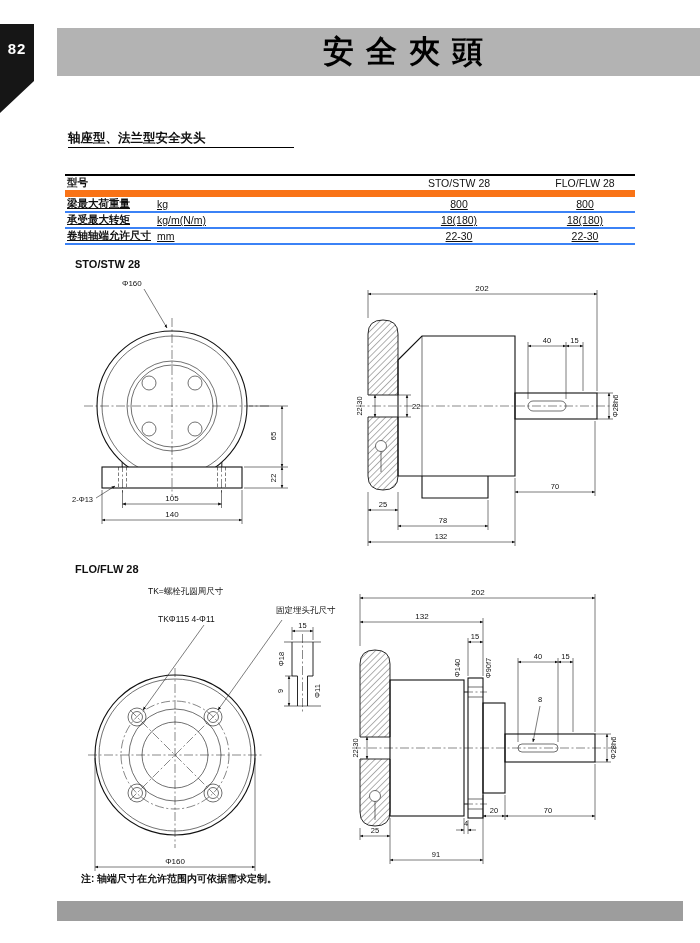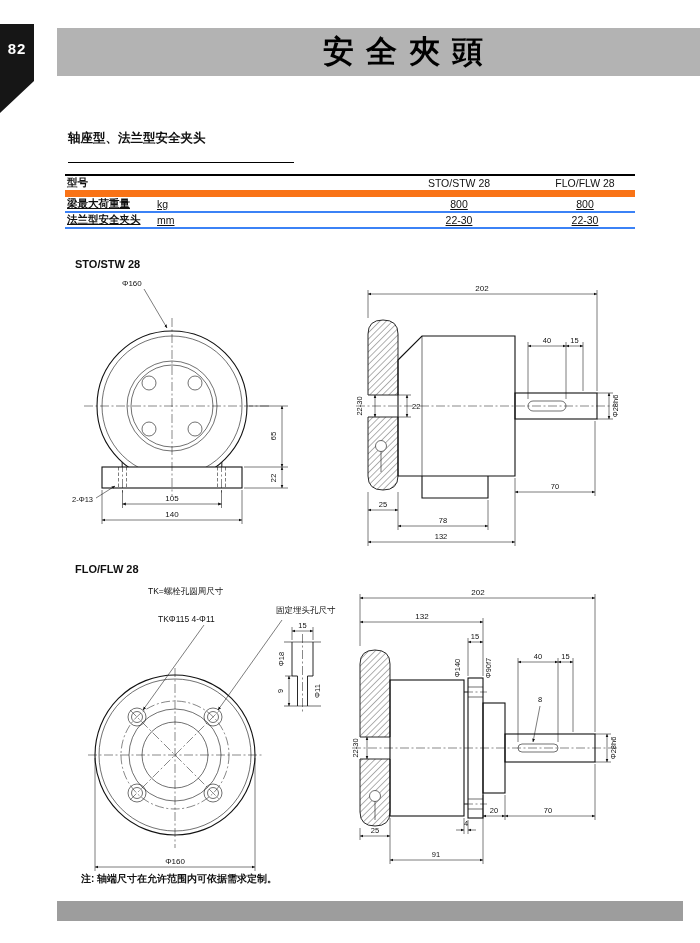--- a/index.html
+++ b/index.html
@@ -8,21 +8,21 @@
 
   .black-tab { position:absolute; left:0; top:24px; width:34px; height:89px; background:#161616;
                clip-path:polygon(0 0,100% 0,100% 64%,0 100%); }
   .black-tab span { display:block; text-align:center; margin-top:16px; color:#fff; font-size:15px; font-weight:bold; letter-spacing:1px; }
 
   .banner { position:absolute; left:57px; top:28px; width:692px; height:48px; background:#b3b3b3;
             display:flex; align-items:center; justify-content:center; }
   .banner h1 { font-size:31px; font-weight:bold; letter-spacing:12px; text-indent:12px; color:#000; }
 
   .section-title { position:absolute; left:68px; top:130px; width:226px; font-size:12.5px; font-weight:bold;
-                   padding-bottom:15px; border-bottom:1.5px solid #000; }
+                   padding-bottom:0; border-bottom:1.5px solid #000; }
 
   table.spec { position:absolute; left:65px; top:174px; width:570px; border-collapse:collapse; font-size:10.5px; }
   table.spec td { height:14px; padding:0 2px; vertical-align:middle; white-space:nowrap; }
   table.spec col.c1 { width:90px; } table.spec col.c2 { width:228px; }
   table.spec col.c3 { width:152px; } table.spec col.c4 { width:100px; }
   tr.h { border-top:2px solid #000; border-bottom:7px solid #f97316; }
   tr.r { border-bottom:2px solid #3b82f6;text-decoration:underline; }
   .lbl { font-weight:bold; }
   .ctr { text-align:center; }
 
@@ -75,21 +75,27 @@
       <td class="ctr">STO/STW 28</td>
       <td class="ctr">FLO/FLW 28</td>
     </tr>
     <tr class="r">
       <td class="lbl">梁最大荷重量</td>
       <td>kg</td>
       <td class="ctr">800</td>
       <td class="ctr">800</td>
     </tr>
     <tr class="r">
-      <td class="lbl">法兰型安全夹头</td>
+      <td class="lbl">承受最大转矩</td>
+      <td>kg/m(N/m)</td>
+      <td class="ctr">18(180)</td>
+      <td class="ctr">18(180)</td>
+    </tr>
+    <tr class="r">
+      <td class="lbl">卷轴轴端允许尺寸</td>
       <td>mm</td>
       <td class="ctr">22-30</td>
       <td class="ctr">22-30</td>
     </tr>
   </tbody>
 </table>
 
 <div id="lbl-sto" class="drawing-label">STO/STW 28</div>
 
 <svg id="svg-sto" class="draw" width="560" height="288" viewBox="0 0 560 288">

